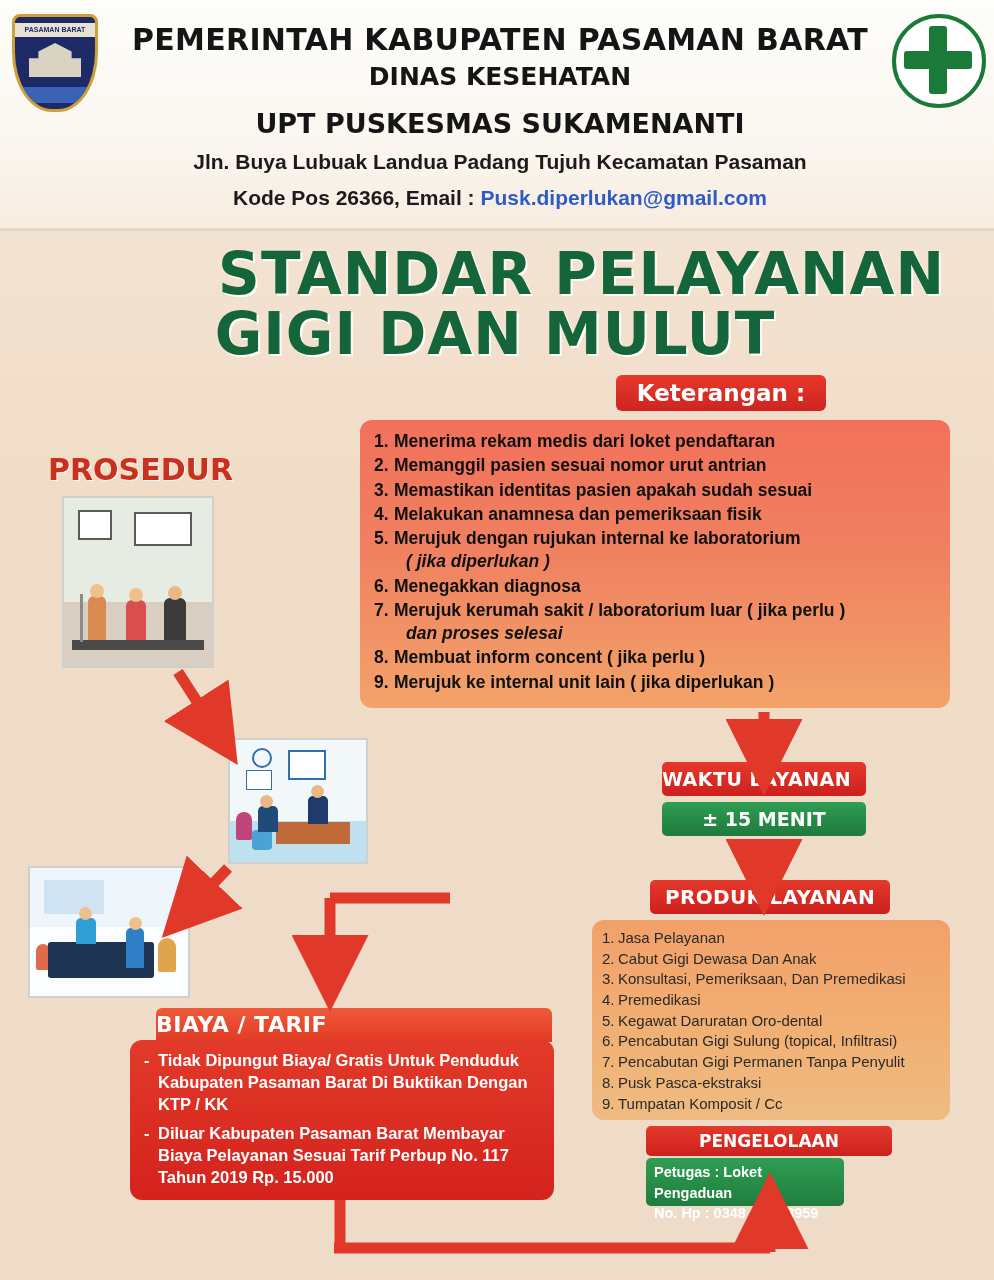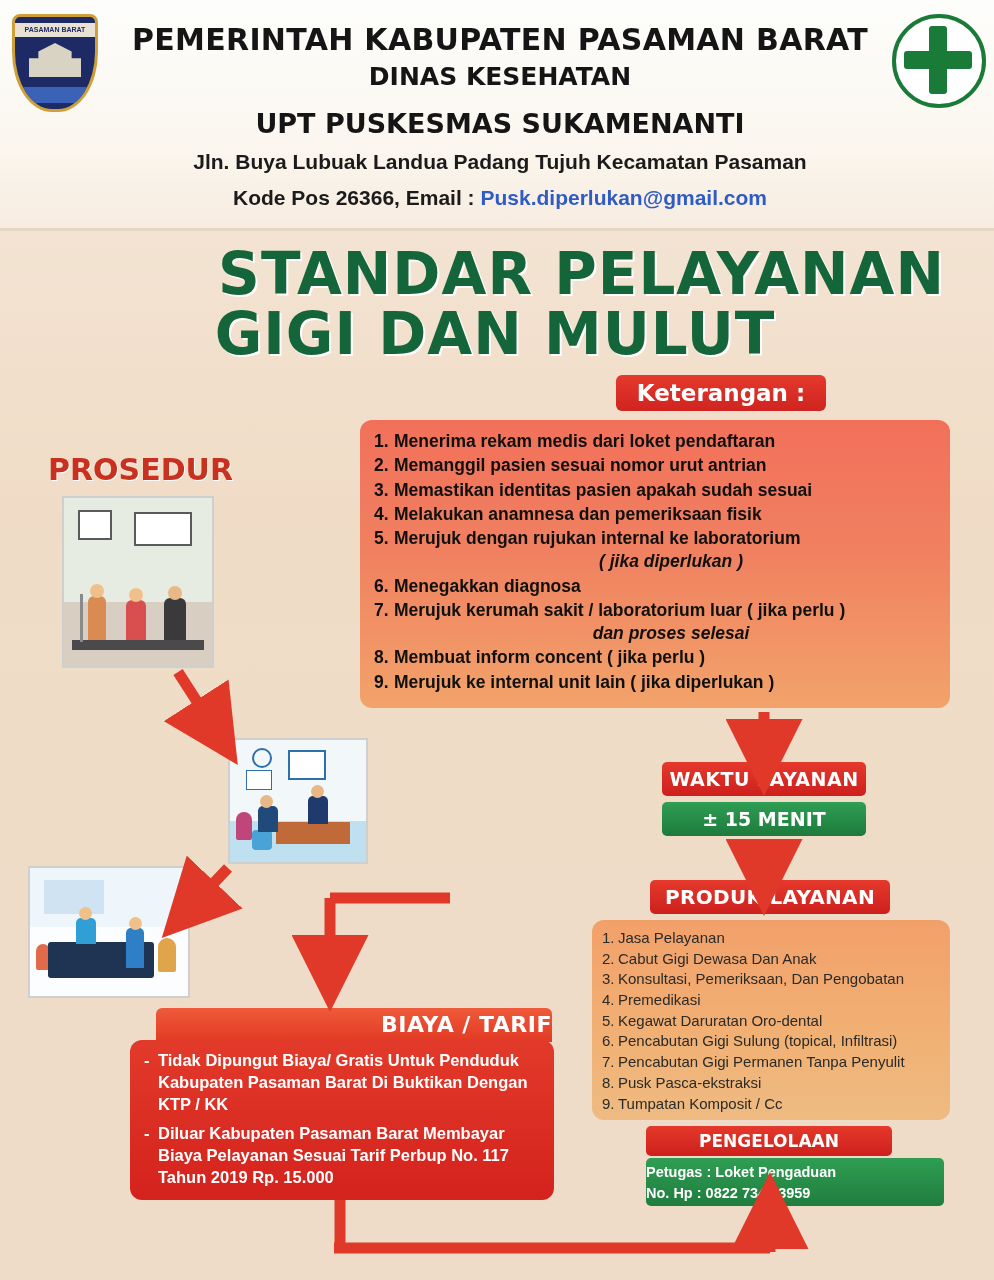--- a/index.html
+++ b/index.html
@@ -113,27 +113,27 @@
     border-radius:12px;
     padding:10px 14px;box-sizing:border-box;
   }
   .ket-list{margin:0;padding:0;list-style:none;}
   .ket-list li{
     font-size:17.5px;font-weight:bold;color:#10100f;line-height:1.33;
     margin-bottom:1px;display:flex;
   }
   .ket-list li .num{width:20px;flex:none;}
   .ket-list li .txt{flex:1;}
-  .ket-list li .sub{display:block;padding-left:12px;font-style:italic;text-align:center;}
+  .ket-list li .sub{display:block;padding-left:12px;font-style:italic;}
   .it{font-style:italic;}
   
   .waktu-hdr{
     position:absolute;left:662px;top:762px;width:204px;height:34px;
     background:linear-gradient(180deg,#e5392c,#cd201d);border-radius:5px;
-    color:#fff;font-size:19px;font-weight:bold;text-align:center;line-height:34px;
+    color:#fff;font-size:19px;font-weight:bold;line-height:34px;
     font-family:"DejaVu Sans", sans-serif;letter-spacing:.5px;
   }
   .waktu-val{
     position:absolute;left:662px;top:802px;width:204px;height:34px;
     background:linear-gradient(180deg,#2f9e53,#1e7a3c);border-radius:5px;
     color:#fff;font-size:19px;font-weight:bold;text-align:center;line-height:34px;
     font-family:"DejaVu Sans", sans-serif;
   }
   
   .produk-hdr{
@@ -149,21 +149,21 @@
   }
   .produk-list{margin:0;padding:0;list-style:none;}
   .produk-list li{
     font-size:15px;color:#2a2a28;line-height:1.38;display:flex;
   }
   .produk-list li .num{width:16px;flex:none;}
   
   .biaya-hdr{
     position:absolute;left:156px;top:1008px;width:396px;height:34px;
     background:linear-gradient(180deg,#ef5a3a,#e23a24);border-radius:6px 6px 0 0;
-    color:#fff;font-size:22px;font-weight:bold;text-align:right;line-height:34px;
+    color:#fff;font-size:22px;font-weight:bold;text-align:left;line-height:34px;
     font-family:"DejaVu Sans", sans-serif;letter-spacing:.5px;
   }
   .biaya-box{
     position:absolute;left:130px;top:1040px;width:424px;height:160px;
     background:linear-gradient(180deg,#e23a2a,#d4221d);
     border-radius:12px;padding:10px 14px;box-sizing:border-box;
     color:#fff;
   }
   .biaya-item{
     font-size:16.5px;font-weight:bold;line-height:1.32;margin-bottom:8px;
@@ -171,23 +171,23 @@
   }
   .biaya-item .dash{width:14px;flex:none;}
   
   .pengaduan-hdr{
     position:absolute;left:646px;top:1126px;width:246px;height:30px;
     background:linear-gradient(180deg,#e5392c,#cd201d);border-radius:5px;
     color:#fff;font-size:17px;font-weight:bold;text-align:center;line-height:30px;
     font-family:"DejaVu Sans", sans-serif;
   }
   .pengaduan-box{
-    position:absolute;left:646px;top:1158px;width:298px;height:48px;
+    position:absolute;left:646px;top:1158px;width:198px;height:48px;
     background:linear-gradient(180deg,#2f9e53,#1f7d3e);border-radius:5px;
-    padding:4px 0;box-sizing:border-box;color:#fff;
+    padding:4px 8px;box-sizing:border-box;color:#fff;
   }
   .pengaduan-box div{font-size:14.5px;font-weight:bold;line-height:1.42;}
   
   .ill{position:absolute;border:2px solid #cfcfcf;background:#fff;overflow:hidden;}
   .ill1{left:62px;top:496px;width:148px;height:168px;background:#e9ede5;}
   .ill2{left:228px;top:738px;width:136px;height:122px;background:#eef3f6;}
   .ill3{left:28px;top:866px;width:158px;height:128px;background:#f7f9fb;}
   
   .i1-wall{position:absolute;left:0;top:0;width:100%;height:62%;background:#e6ece1;}
   .i1-floor{position:absolute;left:0;bottom:0;width:100%;height:38%;background:#d8cfc2;}
@@ -361,21 +361,21 @@
       <li>
           <span class="num">1.</span>
           <span>Jasa Pelayanan</span>
         </li>
       <li>
           <span class="num">2.</span>
           <span>Cabut Gigi Dewasa Dan Anak</span>
         </li>
       <li>
           <span class="num">3.</span>
-          <span>Konsultasi, Pemeriksaan, Dan Pengobatan</span>
+          <span>Konsultasi, Pemeriksaan, Dan Premedikasi</span>
         </li>
       <li>
           <span class="num">4.</span>
           <span>Premedikasi</span>
         </li>
       <li>
           <span class="num">5.</span>
           <span>Kegawat Daruratan Oro-dental</span>
         </li>
       <li>
@@ -405,21 +405,21 @@
     </div>
     <div class="biaya-item">
       <span class="dash">-</span>
       <span>Diluar Kabupaten Pasaman Barat Membayar Biaya Pelayanan Sesuai Tarif Perbup No. 117 Tahun 2019 Rp. 15.000</span>
     </div>
   </div>
 
   <div class="pengaduan-hdr">PENGELOLAAN PENGADUAN</div>
   <div class="pengaduan-box">
     <div>Petugas : Loket Pengaduan</div>
-    <div>No. Hp    : 0822 7343 3959</div>
+    <div>No. Hp    : 0348 8441 3959</div>
   </div>
 
   <svg class="arrowsvg" viewBox="0 0 994 1280">
     <defs>
       <marker id="ah" markerWidth="7" markerHeight="7" refX="3" refY="3.5" orient="auto">
         <path d="M0,0 L7,3.5 L0,7 z" fill="#e0392a"></path>
       </marker>
     </defs>
 
     <path d="M178,672 L214,728" stroke="#e0392a" stroke-width="11" fill="none" marker-end="url(#ah)"></path>

